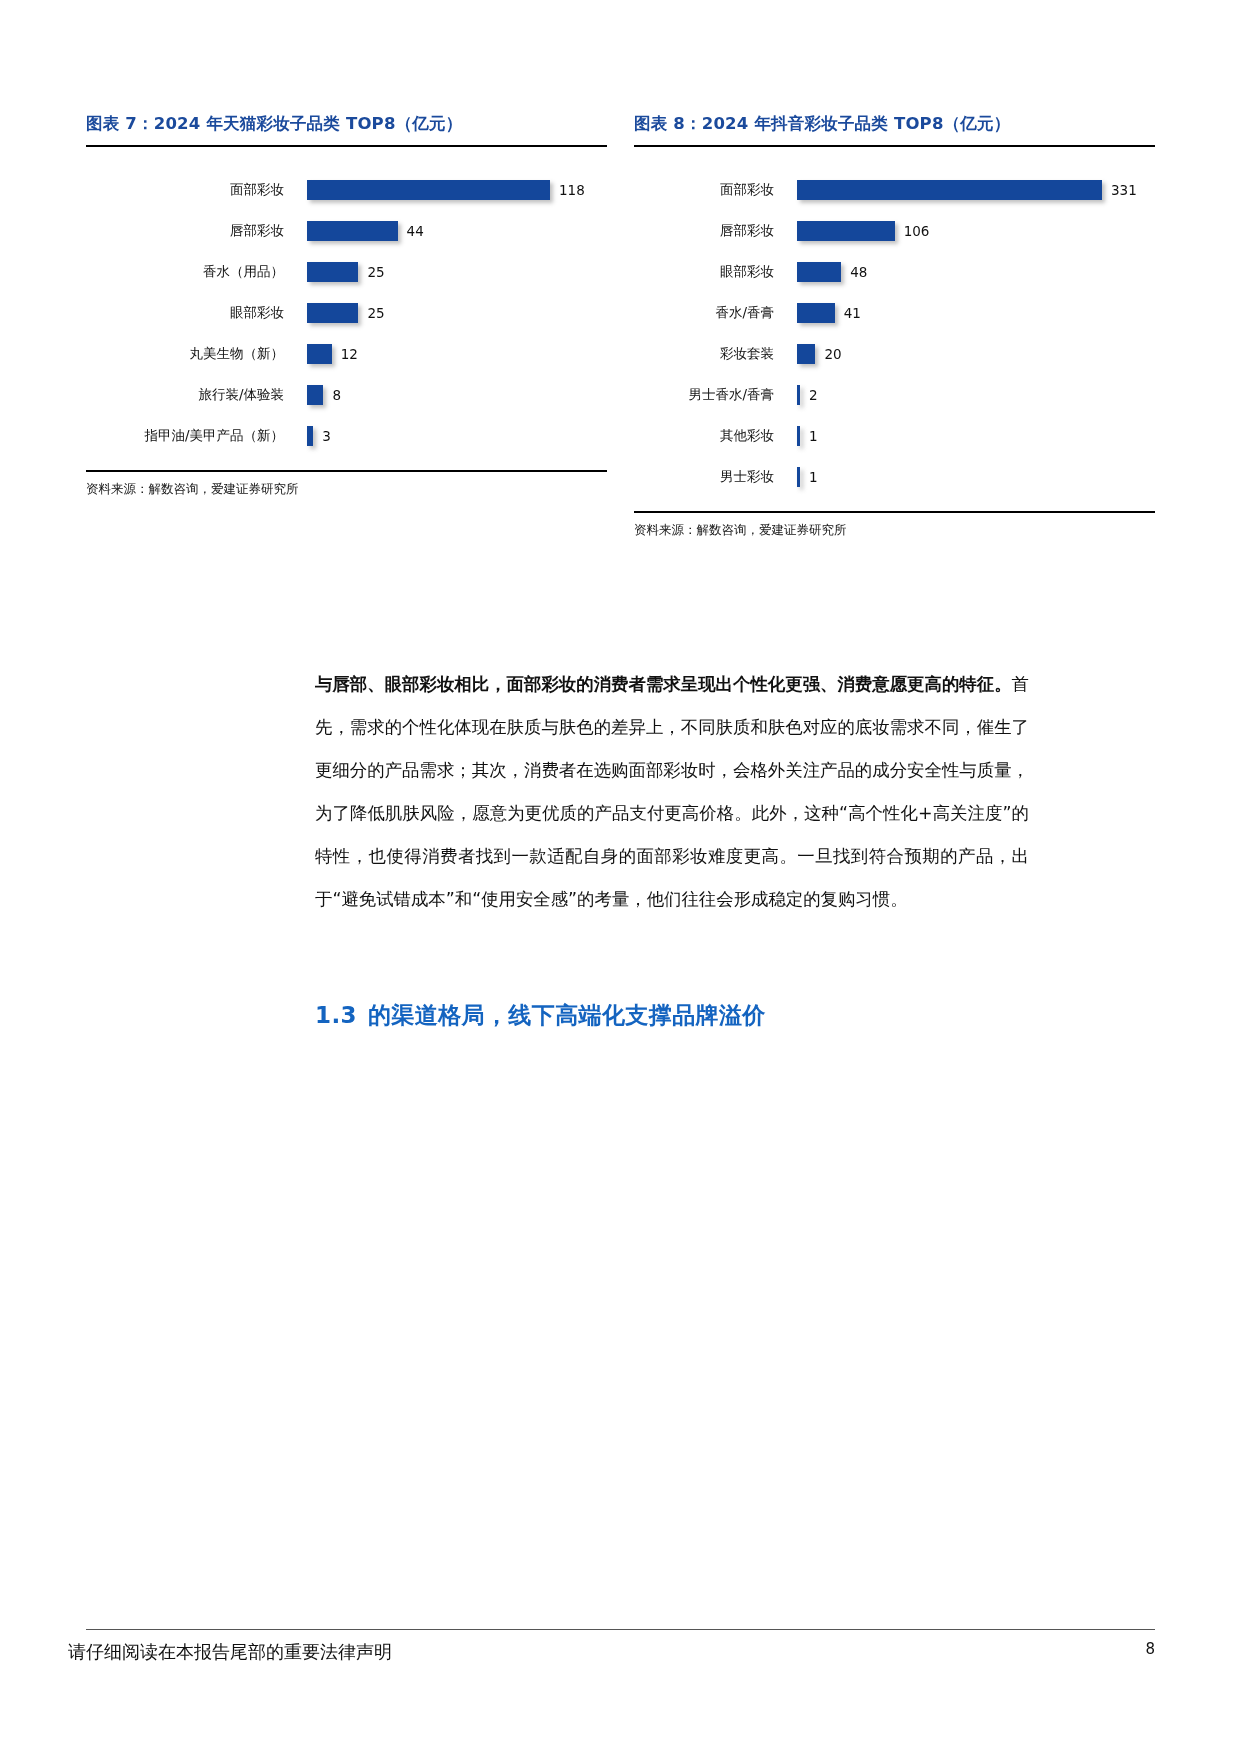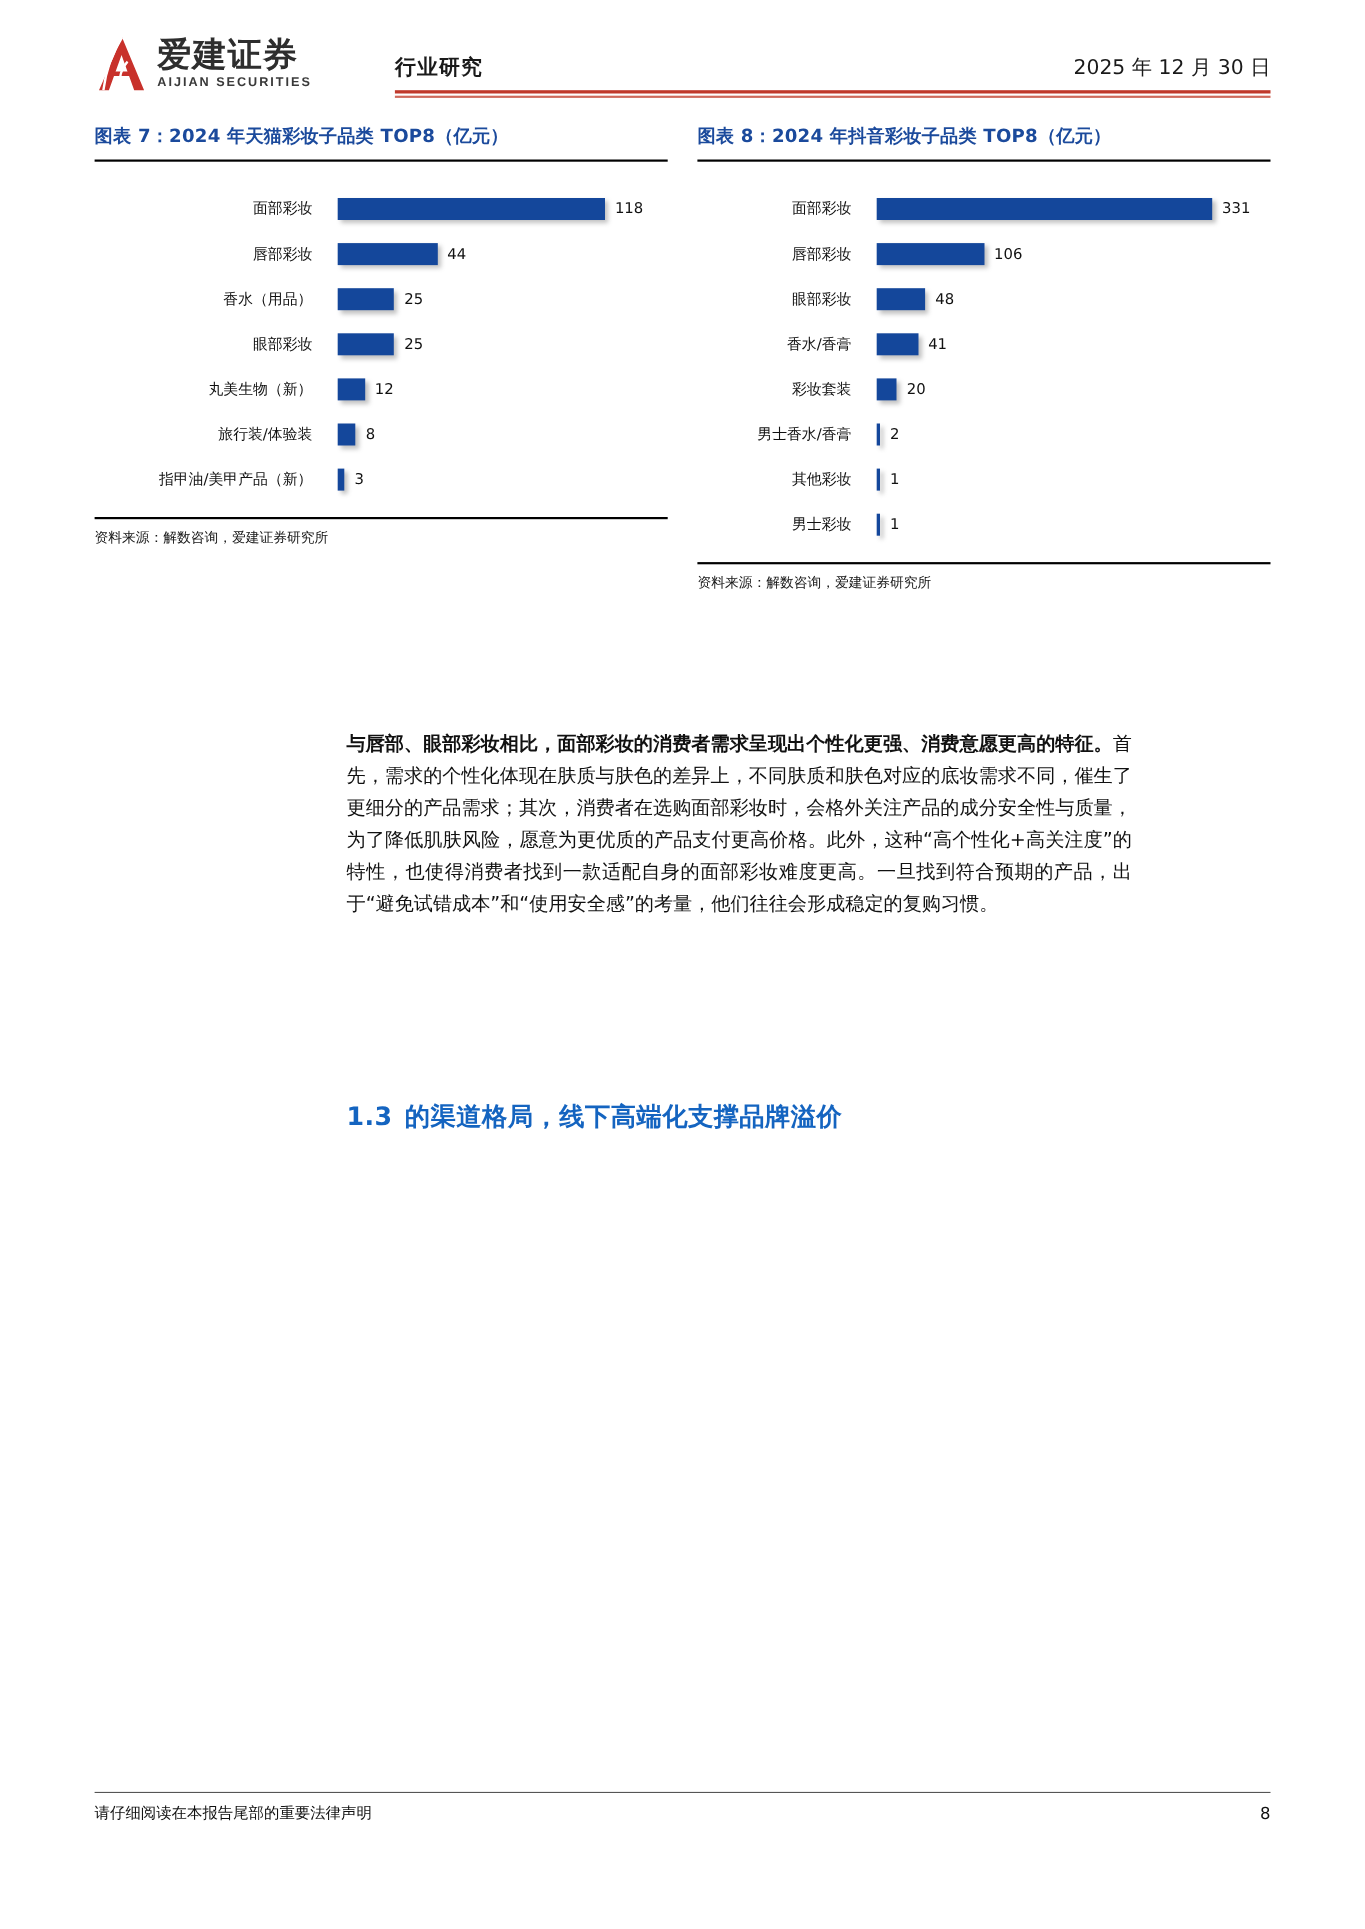--- a/index.html
+++ b/index.html
@@ -176,21 +176,21 @@
 
   
   .body-col {
     position: absolute;
     left: 315px;
     width: 714px;
   }
   .para {
     font-family: "DejaVu Sans", sans-serif;
     font-size: 17.4px;
-    line-height: 29px;
+    line-height: 43px;
     color: #111111;
     text-align: justify;
     text-justify: inter-ideograph;
     margin: 0;
   }
   .para b { font-weight: bold; }
 
   .section-head {
     font-family: "DejaVu Sans", sans-serif;
     font-size: 23px;
@@ -204,60 +204,40 @@
   .footer-rule {
     position: absolute;
     left: 86px;
     top: 1629px;
     width: 1069px;
     height: 1.4px;
     background: #555555;
   }
   .footer-note {
     position: absolute;
-    left: 86px;
+    left: 68px;
     top: 1640px;
     font-family: Liberation Serif, serif;
-    font-size: 14px;
+    font-size: 18px;
     color: #111111;
   }
   .footer-page {
     position: absolute;
     right: 86px;
     top: 1640px;
     font-family: "DejaVu Sans", sans-serif;
     font-size: 15px;
     color: #111111;
   }
 </style>
 </head>
 <body>
 
 <div class="page">
 
-  <div class="header">
-    <div class="logo-wrap">
-      <span>
-        <svg class="logo-mark" viewBox="0 0 50 52" xmlns="http://www.w3.org/2000/svg">
-          <path d="M25 2 L45 50 L36 50 L24.5 18 L13 50 L4 50 Z" fill="#c8312b"></path>
-          <path d="M25 2 C16 16 10 34 8 50" stroke="#ffffff" stroke-width="2.2" fill="none"></path>
-          <path d="M14 33 L36 33 L36 37 L14 37 Z" fill="#c8312b"></path>
-          <path d="M30 24 C24 30 22 40 23 50" stroke="#ffffff" stroke-width="2" fill="none"></path>
-        </svg>
-      </span>
-      <span class="logo-text-block">
-        <span class="logo-cn">爱建证券</span>
-        <span class="logo-en">AIJIAN SECURITIES</span>
-      </span>
-    </div>
-    <div class="header-title">行业研究</div>
-    <div class="header-date">2025 年 12 月 30 日</div>
-    <div class="header-rule-top"></div>
-    <div class="header-rule-bot"></div>
-  </div>
 
   <div class="exhibits">
 
     <div class="exhibit">
       <div class="exhibit-title">图表 7：2024 年天猫彩妆子品类 TOP8（亿元）</div>
       <div class="exhibit-rule"></div>
       <div class="chart chart-left" id="chart-0">
           <div class="bar-row">
             <div class="bar-label">面部彩妆</div>
             <div class="bar-track">

